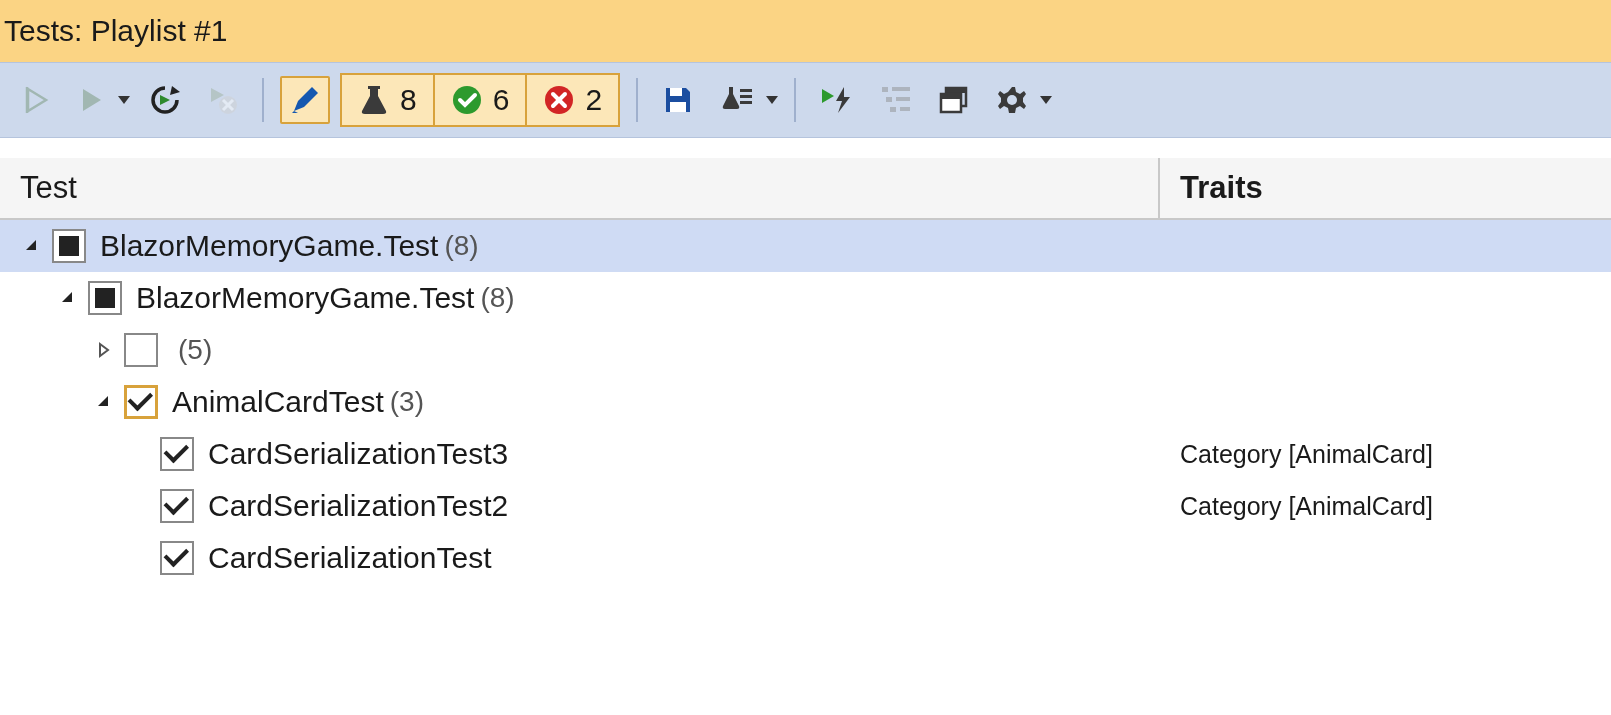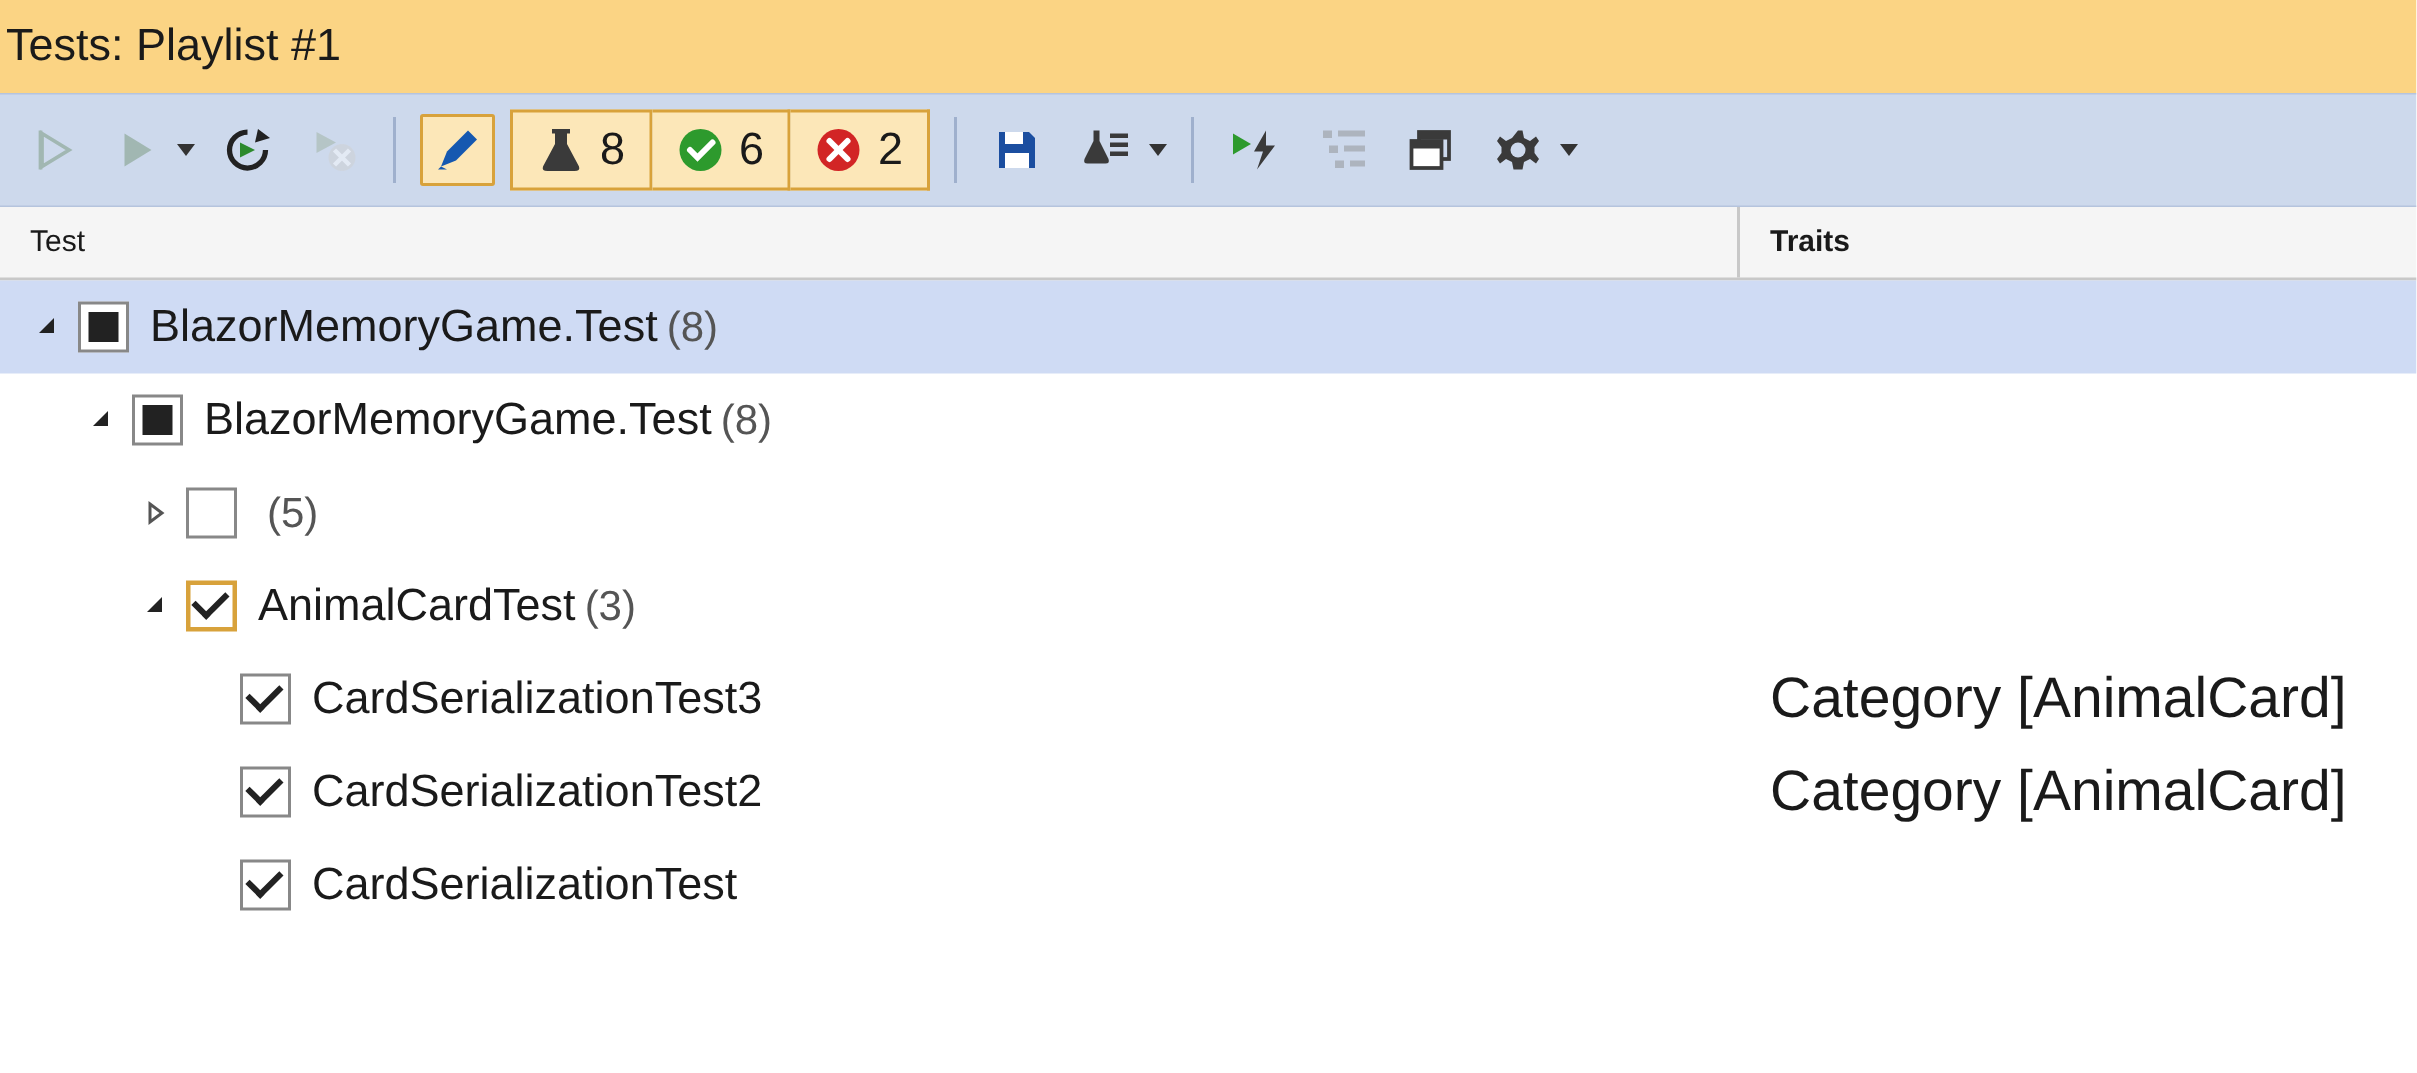--- a/index.html
+++ b/index.html
@@ -60,39 +60,40 @@
     width: 0; height: 0; border-left: 6px solid transparent;
     border-right: 6px solid transparent; border-top: 8px solid #333;
     margin-left: 2px;
   }
   svg { display: block; }
 
   .header-row {
     display: flex;
     border-bottom: 2px solid #c8c8c8;
     background: #f5f5f5;
-    font-size: 20px;
+    font-size: 31px;
+    margin-top: 20px;
   }
   .header-cell {
     padding: 12px 20px;
   }
   .col-test { flex: 0 0 1160px; border-right: 2px solid #c8c8c8; }
   .col-traits { flex: 1; font-weight: bold; }
 
   .tree { }
   .tree-row {
     display: flex; align-items: center;
-    height: 62px;
+    height: 52px;
   }
   .tree-row.selected { background: #cfdbf4; }
   .tree-cell-test {
     flex: 0 0 1160px; display: flex; align-items: center;
     padding-left: 20px;
   }
-  .tree-cell-traits { flex: 1; padding-left: 20px; font-size: 38px; }
+  .tree-cell-traits { flex: 1; padding-left: 20px; font-size: 25px; }
   .expander {
     width: 24px; display: inline-flex; justify-content: center;
     margin-right: 8px; cursor: pointer;
   }
   .expander.blank { visibility: hidden; }
   .checkbox {
     width: 34px; height: 34px; border: 2px solid #888;
     background: #fff; display: inline-flex; align-items: center;
     justify-content: center; margin-right: 14px; cursor: pointer;
   }

